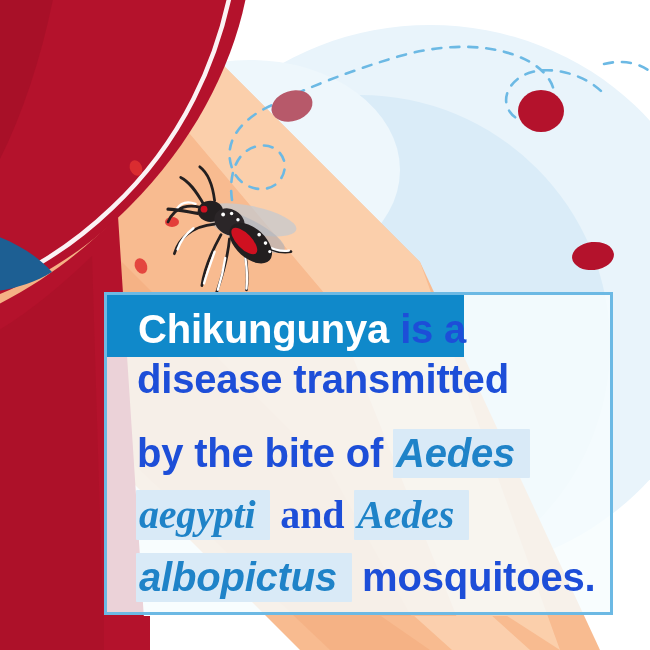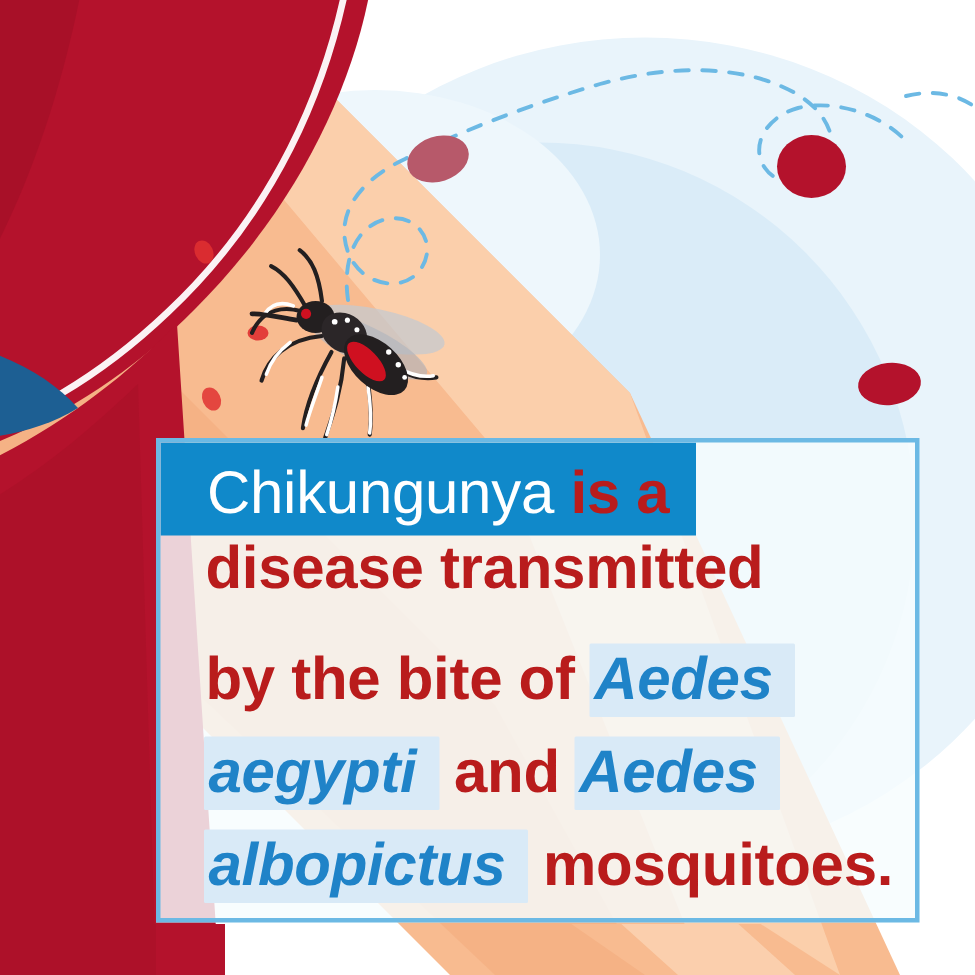--- a/index.html
+++ b/index.html
@@ -66,29 +66,29 @@
     white-space: nowrap;
     font-size: 40px;
     line-height: 1;
     font-weight: bold;
     color: #1f83c8;
     letter-spacing: -0.2px;
   }
   .line.l1 { top: 14px; left: 31px; }
   .line.l2 { top: 64px; }
   .line.l3 { top: 138px; }
-  .line.l4 { top: 200px; }
+  .line.l4 { top: 200px; font-family: Liberation Serif, serif; }
   .line.l5 { top: 262px; text-align: right; }
 
   .w-brand {
     color: #ffffff;
-    font-weight: normal;
+    font-weight: bold;
   }
   .w-plain {
-    color: #b91c1c;
+    color: #1d4ed8;
   }
   .w-sci {
     color: #1f83c8;
     font-style: italic;
     background: #d9eaf7;
     padding: 2px 15px 3px 3px;
     margin: 0 -1px;
     border-radius: 1px;
   }
   .sp { display: inline-block; width: 11px; }

